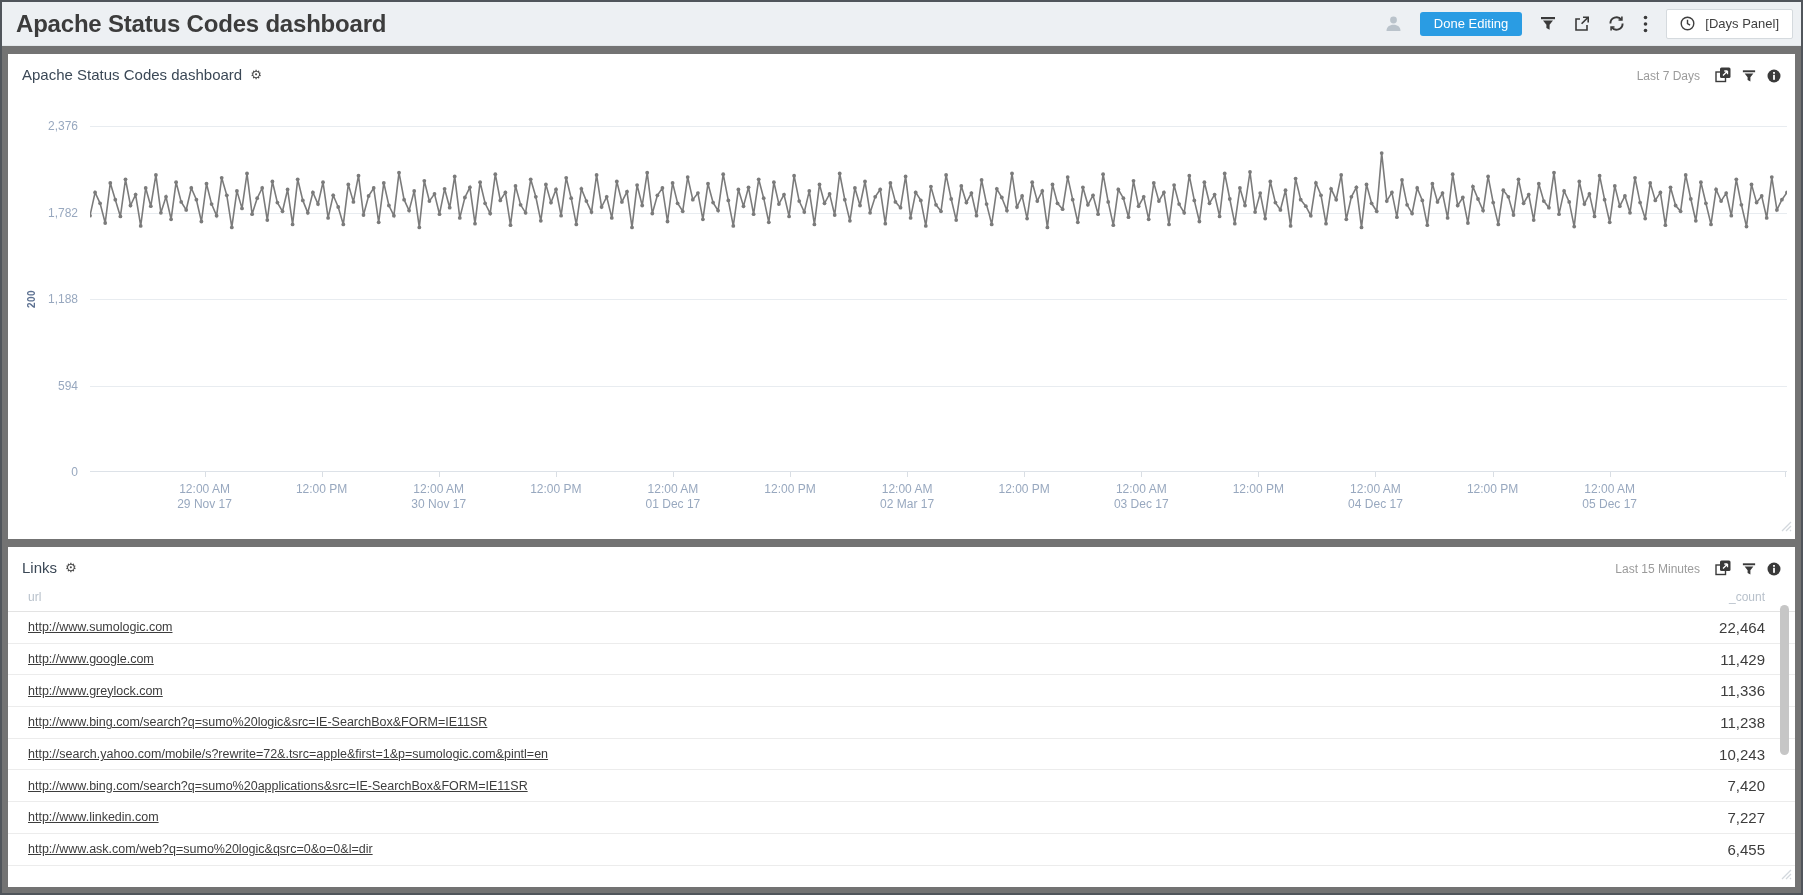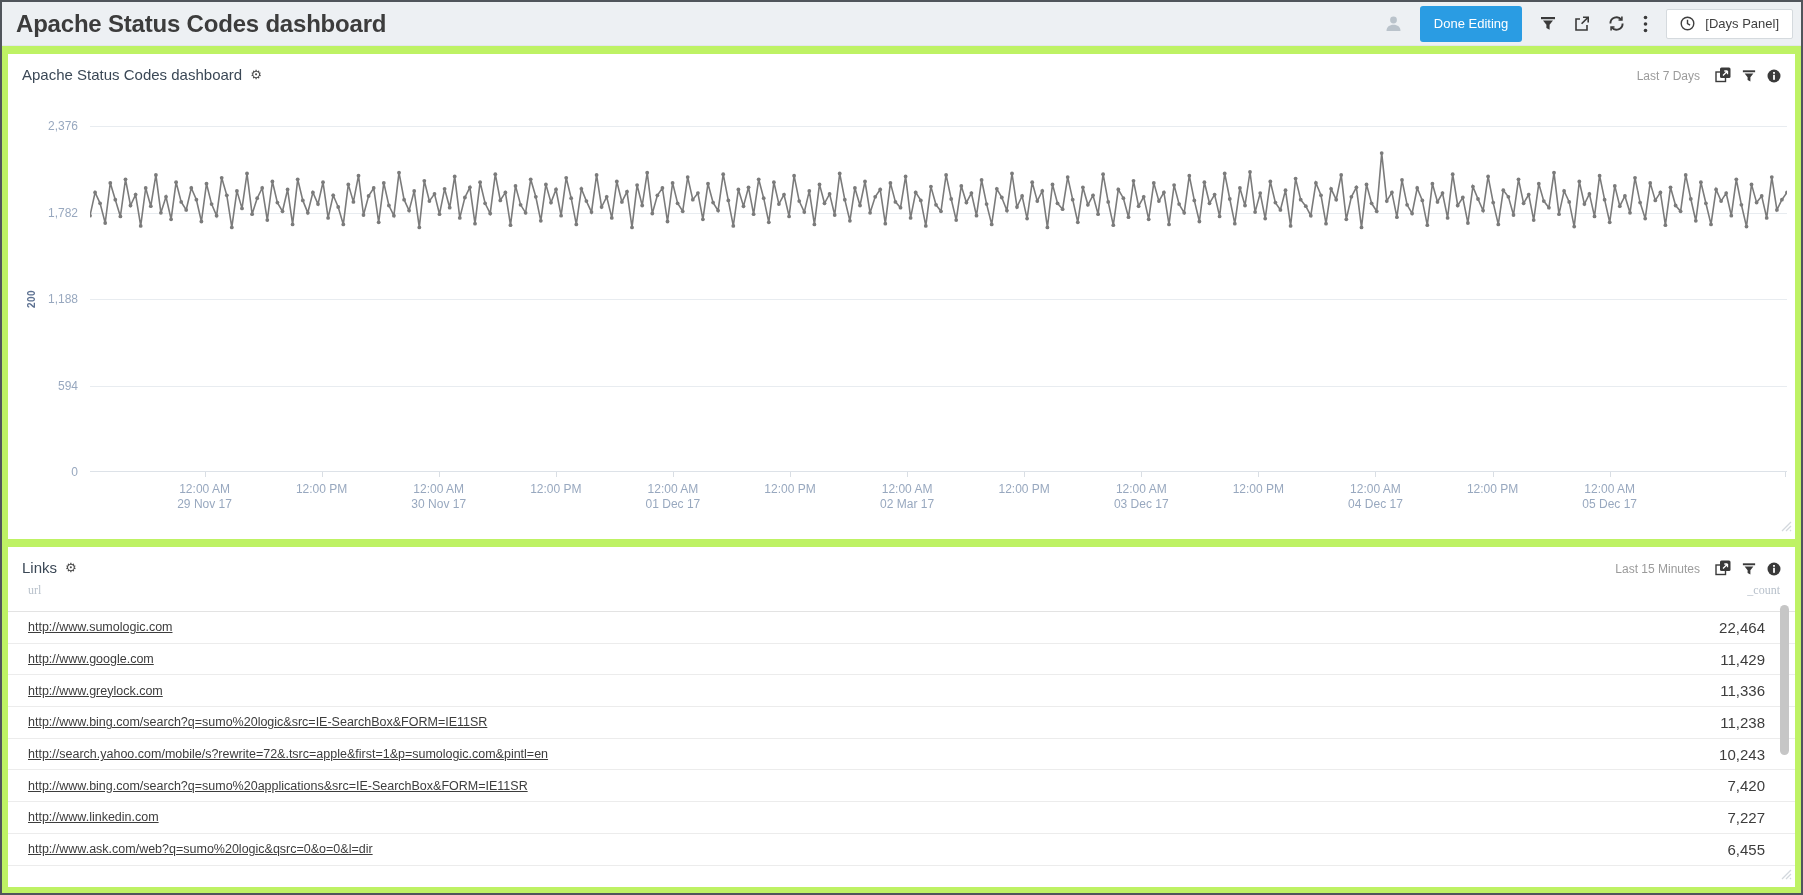--- a/index.html
+++ b/index.html
@@ -1,32 +1,32 @@
 <!DOCTYPE html>
 <html><head>
 <meta charset="utf-8">
 <style>
   * { margin:0; padding:0; box-sizing:border-box; }
   html,body { background:#9aa0a6; }
   body { font-family:"Liberation Sans", sans-serif; }
   .screen {
-    width:1803px; height:895px; background:#bef264;
+    width:1803px; height:895px; background:#737373;
     border:2px solid #50555b; overflow:hidden; position:relative;
   }
   
   .topbar {
     height:44px; display:flex; align-items:center;
     padding:0 8px 0 14px; background:#edf0f3; border-bottom:1px solid #e3e7ea;
   }
   .topbar-title { font-size:24px; font-weight:bold; color:#3c3c3c; letter-spacing:-0.2px; flex:1; }
   .topbar-right { display:flex; align-items:center; gap:18px; }
   .icon-btn { display:flex; align-items:center; justify-content:center; cursor:pointer; }
   .btn-primary {
     background:#2a9ce3; color:#fff; font-size:13px; border:none; border-radius:3px;
-    height:36px; padding:0 14px; cursor:pointer; font-family:inherit;
+    height:24px; padding:0 14px; cursor:pointer; font-family:inherit;
   }
   .from-panel {
     display:flex; align-items:center; gap:10px; background:#fff;
     border:1px solid #d5dade; border-radius:2px; height:30px; padding:0 13px;
     font-size:13px; color:#3f3f3f; cursor:pointer;
   }
   
   .panel { background:#fff; margin:0 6px; position:relative; }
   .panel-chart { margin-top:8px; height:485px; }
   .panel-links { margin-top:8px; height:340px; overflow:hidden; }
@@ -45,22 +45,22 @@
   .ytick-label { position:absolute; left:0; width:70px; text-align:right;
                  font-size:12px; color:#98a8bf; }
   .series-label { position:absolute; left:14px; top:202px; font-size:10px; font-weight:bold;
                   color:#5d7191; transform:translateY(-50%) rotate(-90deg); letter-spacing:0.5px; }
   .xtick-mark { position:absolute; top:375px; width:1px; height:5px; background:#d9dee4; }
   .xaxis { position:absolute; left:82px; right:8px; top:385px; height:40px; }
   .xtick-label { position:absolute; transform:translateX(-50%); text-align:center;
                  font-size:12px; color:#98a8bf; line-height:15px; white-space:nowrap; }
   .plot svg { position:absolute; left:0; top:0; }
   
-  .tbl-header { display:flex; align-items:center; height:36px; padding:0 15px 7px 20px;
-                border-bottom:1px solid #e3e3e3;font-family:Liberation Serif, serif; }
+  .tbl-header { display:flex; align-items:flex-end; height:36px; padding:0 30px 7px 20px;
+                border-bottom:1px solid #e3e3e3; }
   .col-h { font-size:12px; color:#b8c1cb; cursor:pointer; }
   .col-h.right { margin-left:auto; }
   .tbl-body { }
   .tbl-row { display:flex; align-items:center; height:31.7px; padding:0 30px 0 20px;
              border-bottom:1px solid #ececec; }
   .tbl-row a { font-size:12.5px; color:#3d3d3d; text-decoration:underline; cursor:pointer; }
   .tbl-row .cnt { margin-left:auto; font-size:15px; color:#3d3d3d; }
   .scrollbar { position:absolute; top:58px; bottom:2px; right:5px; width:10px; }
   .scroll-thumb { position:absolute; top:0; right:1px; width:9px; height:150px;
                   background:#c6c6c6; border-radius:5px; cursor:grab; }

